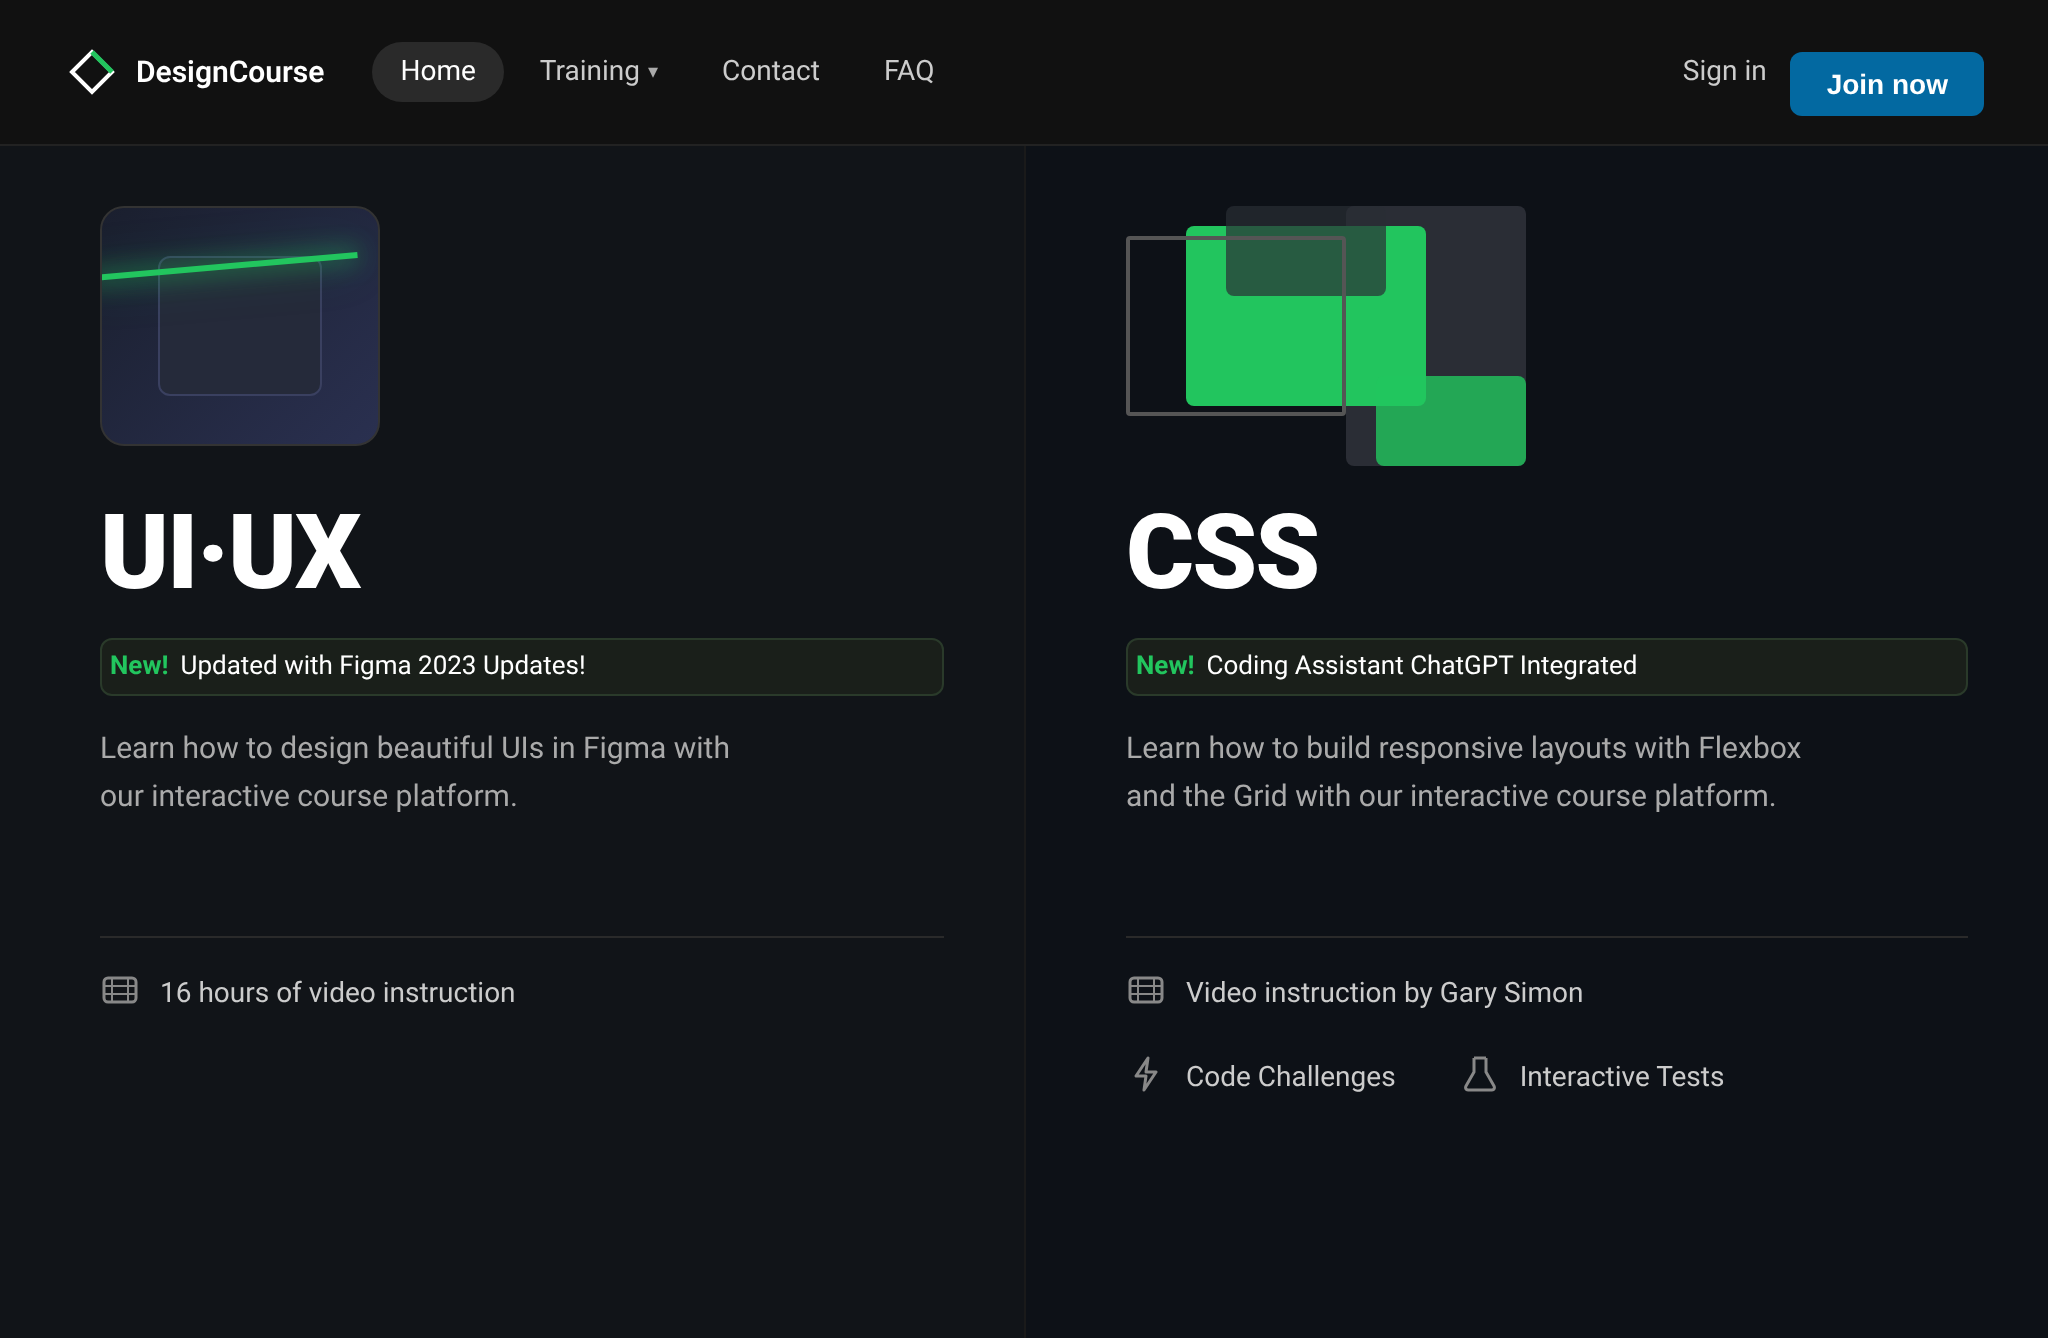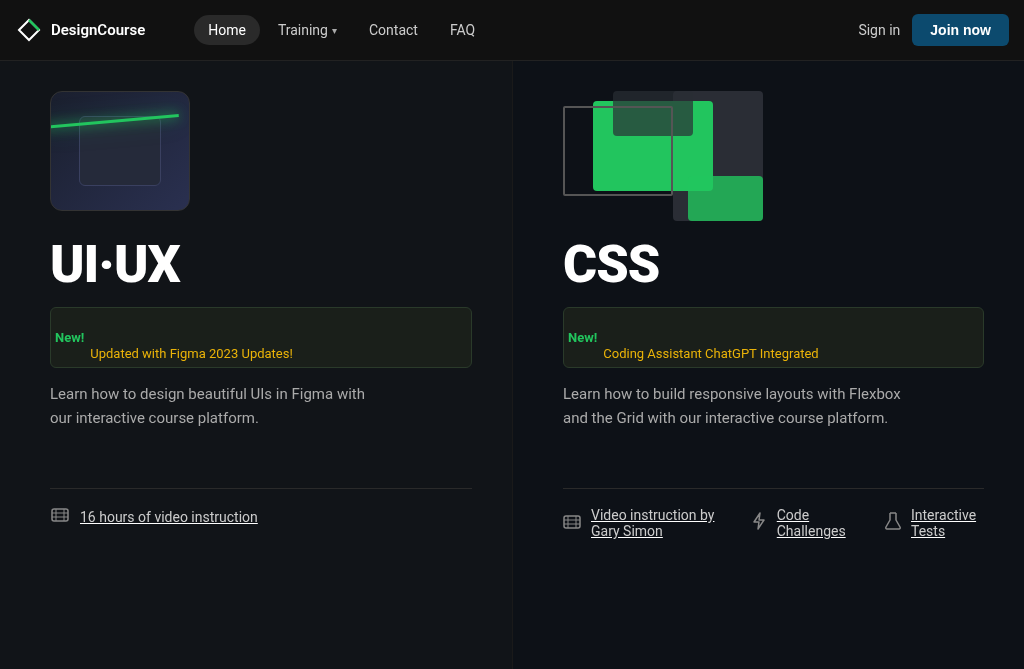--- a/index.html
+++ b/index.html
@@ -9,24 +9,24 @@
       color: #fff;
       width: 1024px;
       height: 669px;
       overflow: hidden;
     }
 
     
     nav {
       display: flex;
       align-items: center;
-      padding: 14px 15px;
+      padding: 14px 32px;
       background: #111;
       border-bottom: 1px solid #222;
-      gap: 25px;
+      gap: 0;
     }
     .logo {
       display: flex;
       align-items: center;
       gap: 8px;
       margin-right: 24px;
     }
     .logo-icon {
       width: 28px;
       height: 28px;
@@ -61,28 +61,29 @@
       display: flex;
       align-items: center;
       gap: 12px;
     }
     .sign-in {
       font-size: 14px;
       color: #ccc;
       cursor: pointer;
     }
     .join-btn {
-      background: #0c4a6e;
+      background: #0369a1;
       color: #fff;
       border: none;
       padding: 8px 18px;
       border-radius: 6px;
       font-size: 14px;
       font-weight: 600;
       cursor: pointer;
+      margin-top: 12px;
     }
     .chevron-down {
       font-size: 10px;
       color: #aaa;
     }
 
     
     .main-grid {
       display: grid;
       grid-template-columns: 1fr 1fr;
@@ -231,39 +232,37 @@
       border-radius: 6px;
       padding: 6px 4px;
       display: inline-flex;
     }
     .new-label {
       color: #22c55e;
       font-weight: 700;
       font-size: 13px;
     }
     .new-subtitle {
-      color: #eab308;
+      color: #ffffff;
       font-size: 13px;
-      margin-top: 32px;
     }
 
     .course-desc {
       font-size: 15px;
       color: #aaa;
       line-height: 1.6;
       margin-bottom: 40px;
       max-width: 340px;
     }
 
     
     .features {
       display: flex;
-      flex-direction: row;
-      gap: 12px;
-      text-decoration: underline;
+      flex-direction: column;
+      gap: 22px;
     }
     .feature-item {
       display: flex;
       align-items: center;
       gap: 10px;
       font-size: 14px;
       color: #ccc;
     }
     .feature-icon {
       font-size: 16px;

